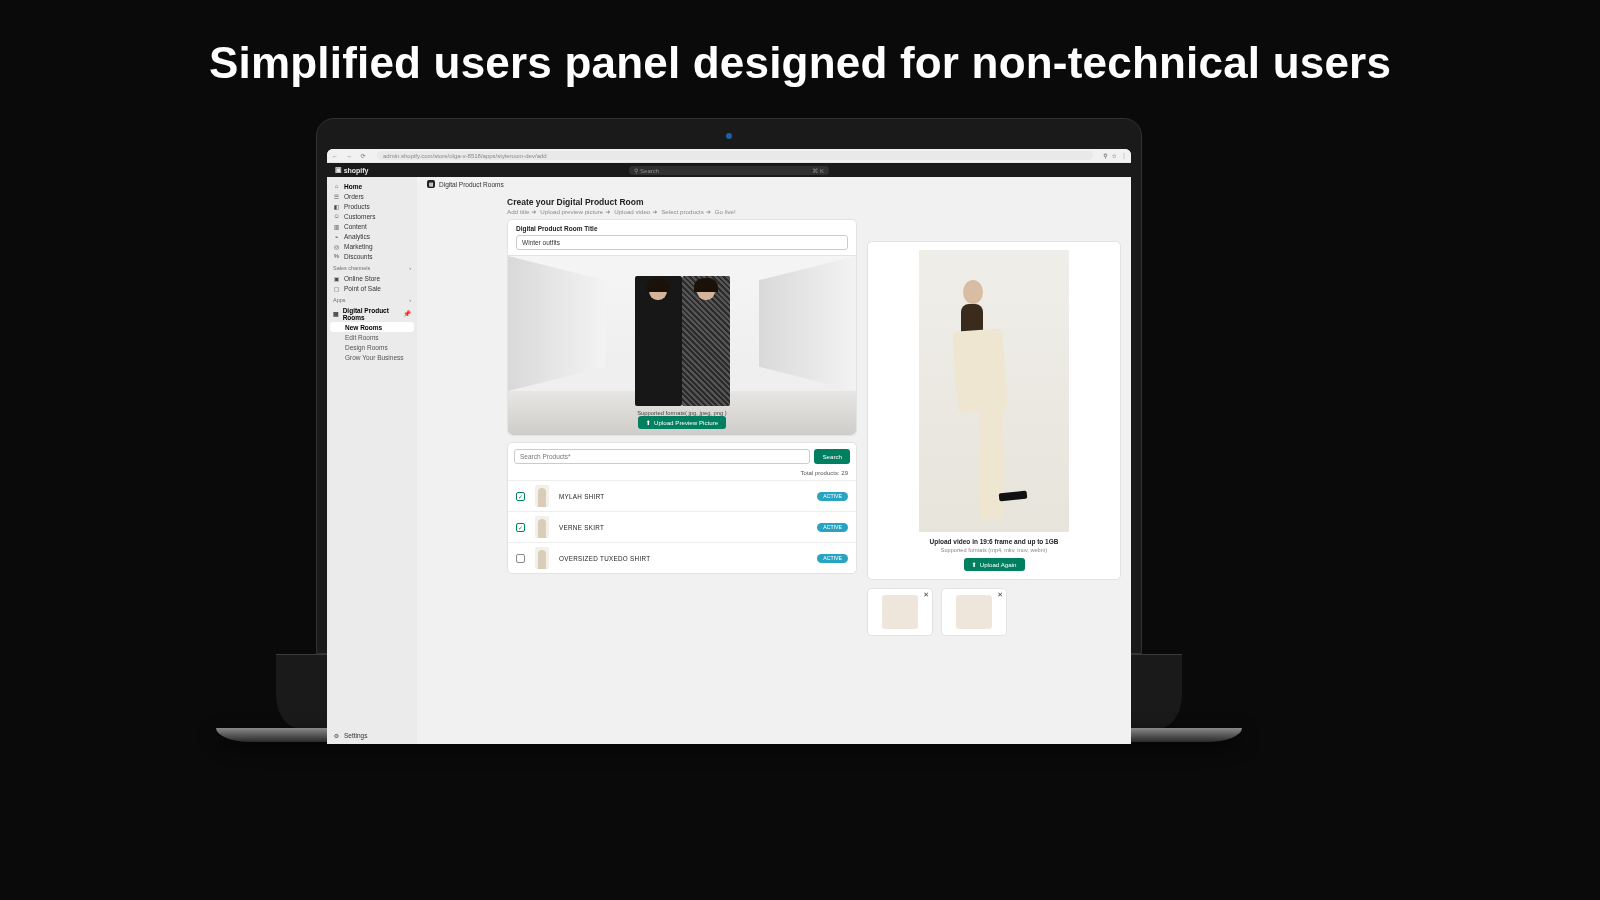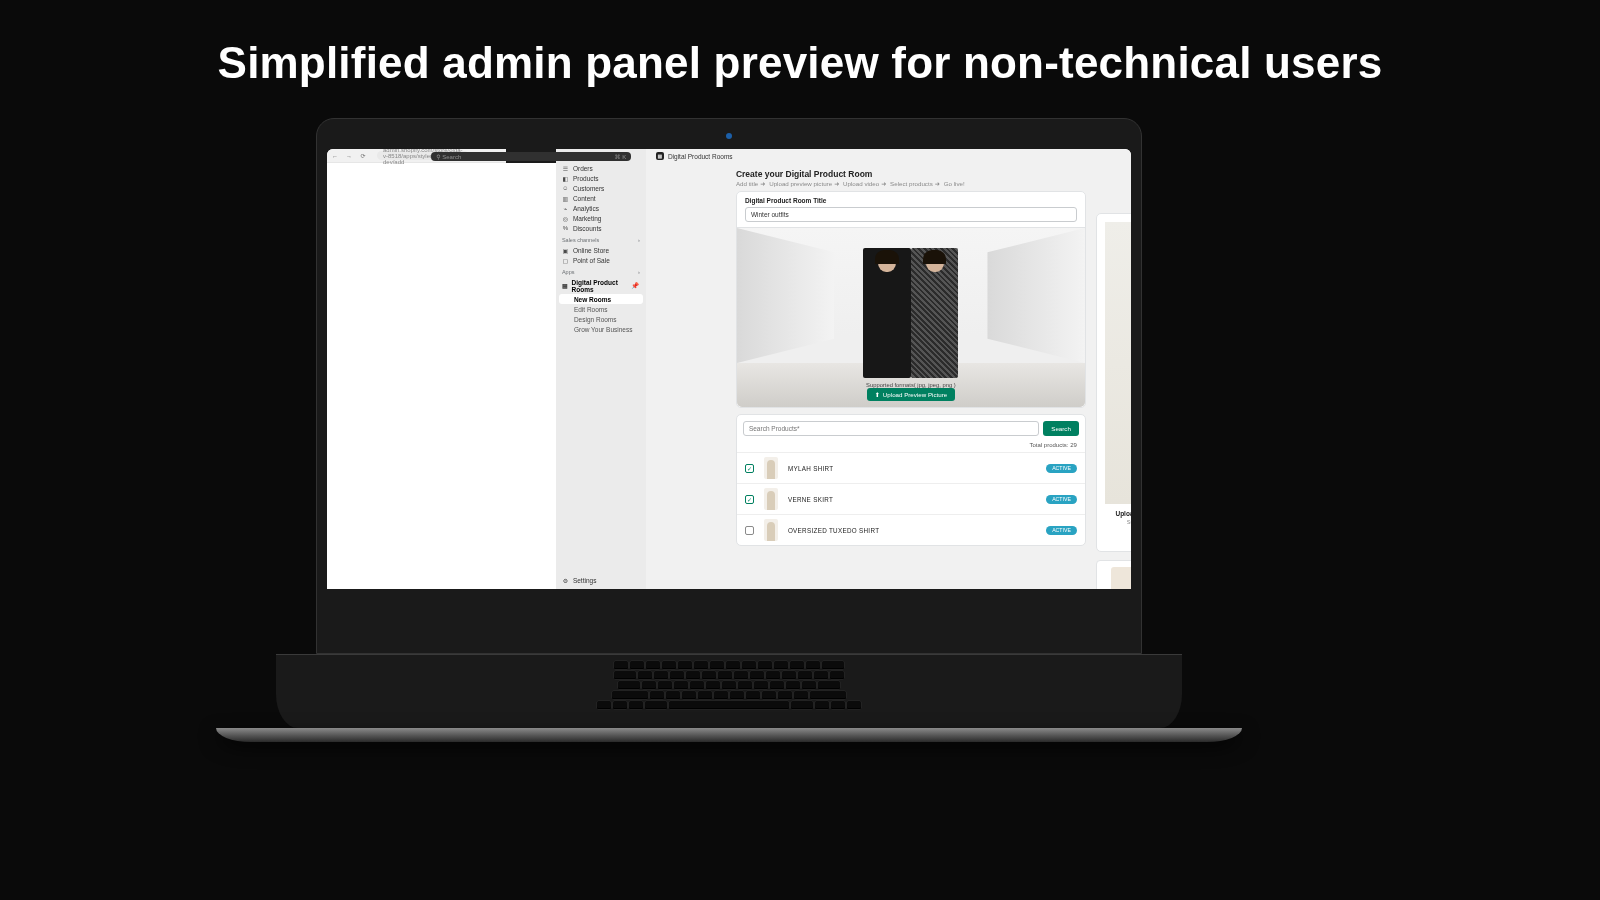--- a/index.html
+++ b/index.html
@@ -1,21 +1,21 @@
 <!DOCTYPE html>
 <html><head>
 <meta charset="utf-8">
 <style>
   * { box-sizing: border-box; margin: 0; padding: 0; }
   body { background: #0a0a0a; font-family: -apple-system, BlinkMacSystemFont, "Segoe UI", Helvetica, Arial, sans-serif; width:1600px; height:900px; overflow:hidden; position:relative; }
   .hero-title { color:#fff; font-size:44px; font-weight:700; text-align:center; padding-top:38px; letter-spacing:0.2px;}
   .laptop { position:absolute; left:316px; top:118px; width:826px; }
   .screen-bezel { background:#1a1a1a; border-radius:18px 18px 0 0; padding:10px 10px 0 10px; height:536px; border:1px solid #323232; position:relative;}
   .camera { position:absolute; top:14px; left:50%; transform:translateX(-50%); width:6px; height:6px; border-radius:50%; background:#1c5fa8;}
-  .screen { background:#fff; border-radius:6px 6px 0 0; height:440px; margin-top:20px; overflow:hidden; font-size:7px; color:#222; display:flex; flex-direction:row;}
+  .screen { background:#fff; border-radius:6px 6px 0 0; height:595px; margin-top:20px; overflow:hidden; font-size:7px; color:#222; display:flex; flex-direction:column;}
   .browser-chrome { height:14px; background:#f1f1f1; display:flex; align-items:center; padding:0 4px; border-bottom:1px solid #e6e6e6; font-size:6px; color:#555; gap:6px;}
   .nav-btn { width:8px; text-align:center; color:#666; }
   .urlbar { background:#e9e9e9; border-radius:8px; flex:1; margin:0 4px; height:9px; display:flex; align-items:center; padding:0 6px; color:#888; filter:blur(0.6px);}
   .chrome-icons { display:flex; gap:4px; color:#555;}
   
   .shop-header { background:#1a1a1a; height:14px; display:flex; align-items:center; padding:0 8px; color:#e6e6e6; gap:8px; position:relative;}
   .shop-logo { font-weight:600; font-size:7px; display:flex; align-items:center; gap:2px;}
   .shop-search { position:absolute; left:50%; transform:translateX(-50%); background:#303030; border-radius:4px; height:9px; width:200px; display:flex; align-items:center; padding:0 5px; color:#8f8f8f; font-size:6px; justify-content:space-between;}
   
   .layout { flex:1; display:flex; min-height:0;}
@@ -80,21 +80,21 @@
   .pick-x { position:absolute; top:2px; right:3px; font-size:7px; color:#444; cursor:pointer;}
   .keyboard-deck { background:#1a1a1a; height:74px; margin:0 -40px; border-radius:0 0 22px 22px/0 0 34px 34px; padding:6px 60px 10px; display:flex; flex-direction:column; gap:2px; border-top:1px solid #3a3a3a;}
   .krow { display:flex; gap:2px; justify-content:center;}
   .key { background:#0b0b0b; height:8px; width:14px; border-radius:1.5px; box-shadow:inset 0 -1px 0 #000, 0 0 0 0.5px #2a2a2a;}
   .key.w { width:22px;} .key.ww { width:36px;} .key.sp { width:120px;}
   .base-foot { height:14px; background:linear-gradient(#8a8a8a 0%, #4f4f4f 60%, #2a2a2a 100%); margin:0 -100px; border-radius:0 0 40px 40px/0 0 16px 16px; box-shadow:0 6px 18px rgba(0,0,0,0.7);}
 </style>
 </head>
 <body>
 
-<div class="hero-title">Simplified admin panel preview for non-technical users</div>
+<div class="hero-title">Simplified users panel designed for non-technical users</div>
 
 <div class="laptop">
   <div class="screen-bezel">
     <div class="camera"></div>
     <div class="screen">
 
       <div class="browser-chrome">
         <span class="nav-btn">←</span>
         <span class="nav-btn">→</span>
         <span class="nav-btn">⟳</span>

